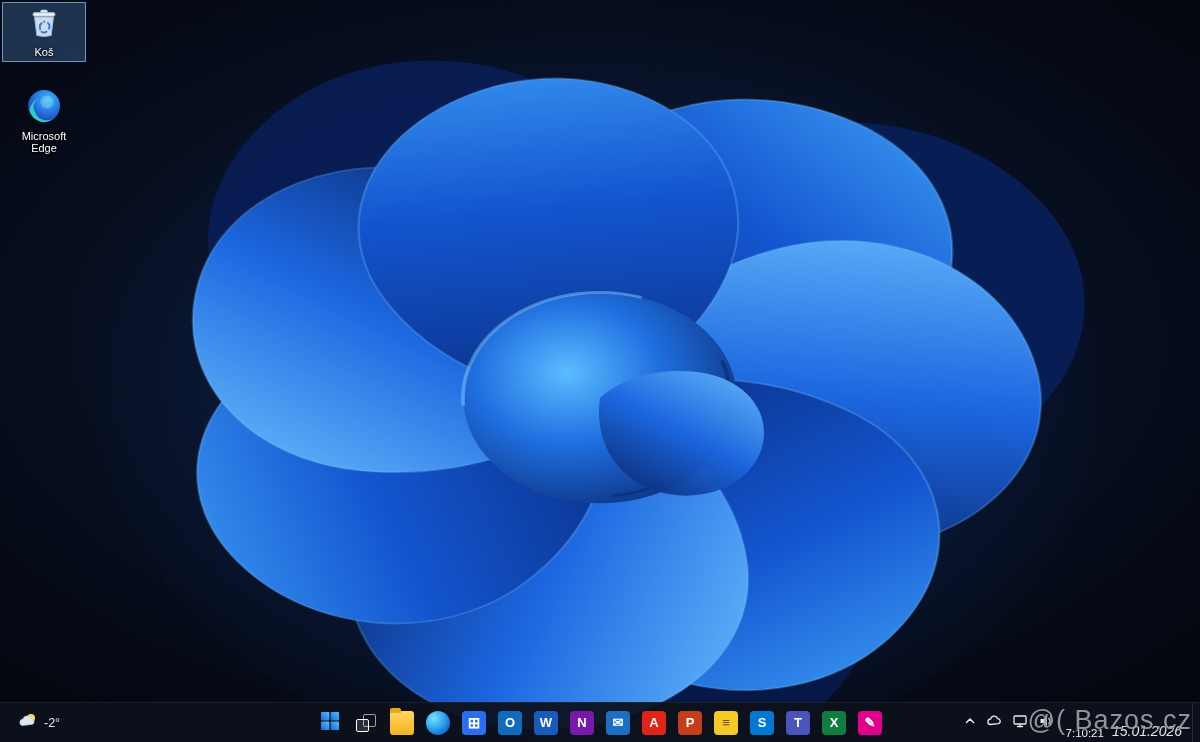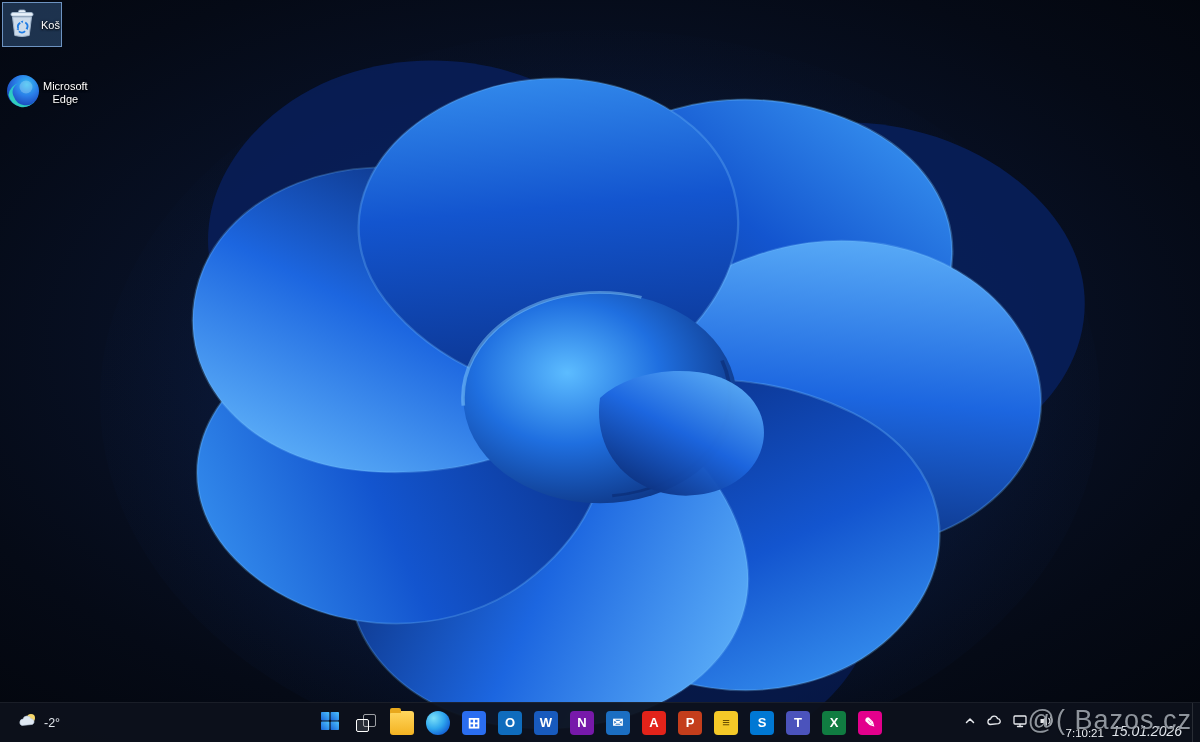--- a/index.html
+++ b/index.html
@@ -8,21 +8,21 @@
 
   .desktop{
     position:relative;width:1200px;height:742px;overflow:hidden;
     background:radial-gradient(ellipse 75% 70% at 48% 46%, #0d1b38 0%, #081126 45%, #050a16 75%, #03060d 100%);
   }
   .wallpaper{position:absolute;inset:0;width:100%;height:100%;z-index:0;}
 
   
   .desktop-icons{position:absolute;left:2px;top:2px;z-index:10;display:flex;flex-direction:column;gap:22px;}
   .desktop-icon{
-    width:60px;display:flex;flex-direction:row;align-items:center;gap:2px;
+    width:84px;display:flex;flex-direction:column;align-items:center;gap:2px;
     padding:3px 2px 2px;border:1px solid transparent;cursor:default;background:transparent;
   }
   .desktop-icon.selected{
     background:rgba(98,160,234,0.28);
     border:1px solid rgba(152,200,255,0.65);
   }
   .icon-label{
     font-size:11px;color:#ffffff;text-align:center;line-height:1.15;
     text-shadow:0 1px 2px rgba(0,0,0,0.95), 0 0 3px rgba(0,0,0,0.7);
     max-width:60px;word-wrap:break-word;

